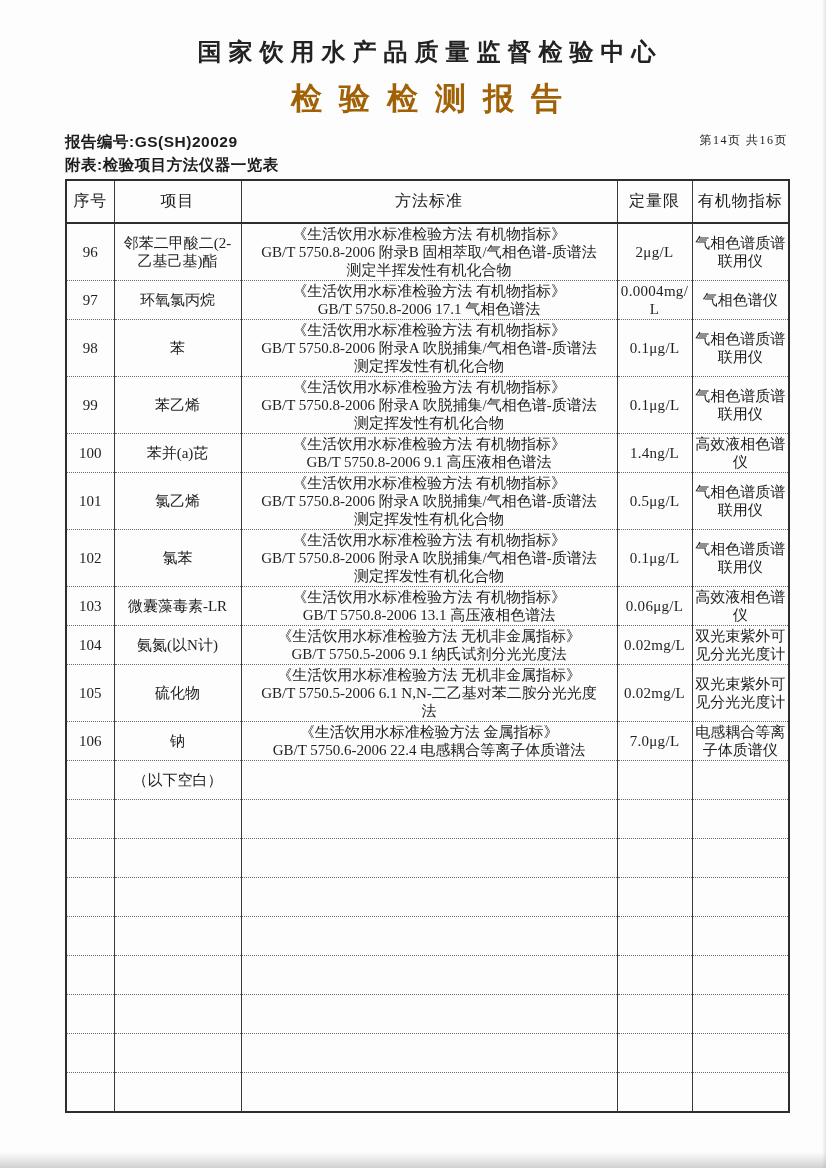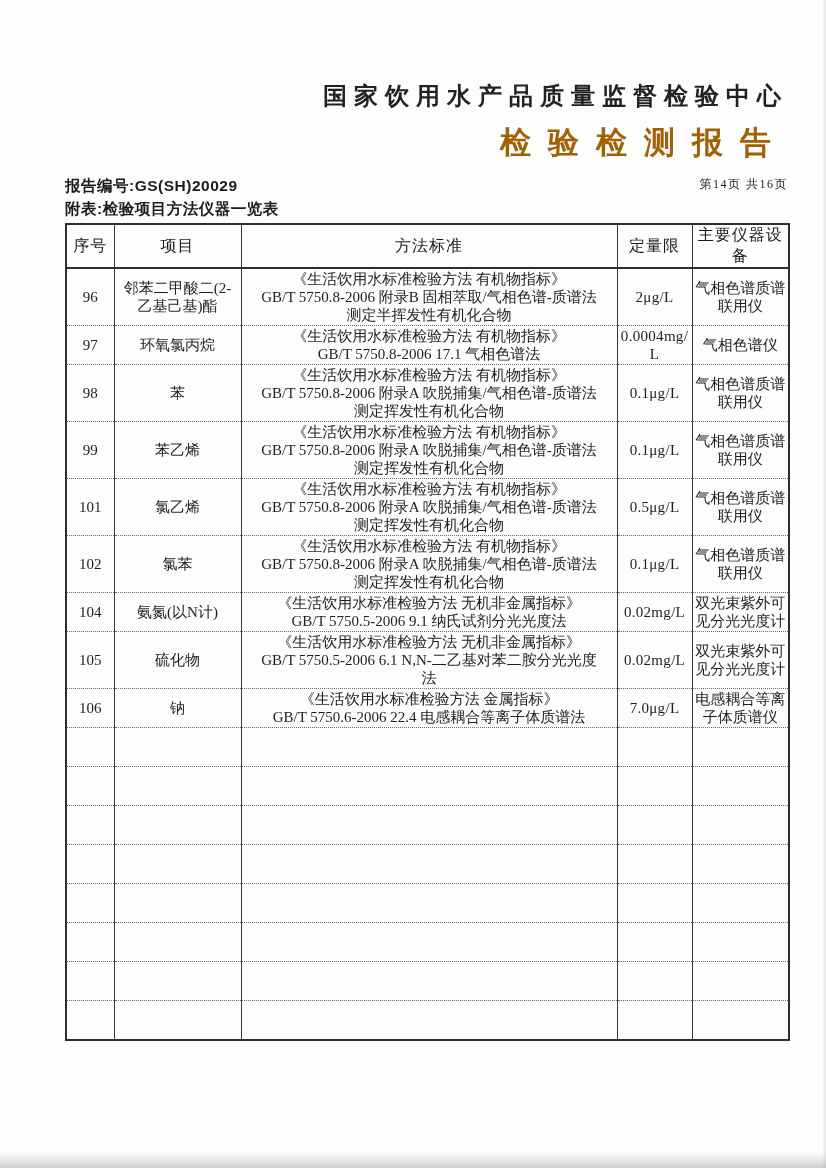--- a/index.html
+++ b/index.html
@@ -16,22 +16,22 @@
   .scan-bottom{
     position:absolute;left:0;bottom:0;width:100%;height:16px;
     background:linear-gradient(to bottom, rgba(190,190,190,0) 0%, rgba(185,185,185,.35) 55%, rgba(170,170,170,.55) 100%);
   }
   .scan-right{
     position:absolute;top:0;right:0;width:4px;height:100%;
     background:linear-gradient(to left, rgba(180,180,180,.35), rgba(180,180,180,0));
   }
   .header-block{
     margin-left:65px;width:723px;
-    padding-top:80px;
-    text-align:right;
+    padding-top:36px;
+    text-align:center;
   }
   .org-title{
     font-size:24px;
     font-weight:600;
     letter-spacing:7px;
     text-indent:7px;
     color:#222;
   }
   .report-title{
     margin-top:10px;
@@ -134,21 +134,21 @@
         <col class="c-method">
         <col class="c-limit">
         <col class="c-instr">
     </colgroup>
     <thead>
       <tr>
         <th>序号</th>
         <th>项目</th>
         <th>方法标准</th>
         <th>定量限</th>
-        <th>主要仪器设备</th>
+        <th>有机物指标</th>
       </tr>
     </thead>
     <tbody>
         <tr>
           <td class="cell-no">96</td>
           <td class="cell-item">邻苯二甲酸二(2-乙基己基)酯</td>
           <td class="cell-method">
             <div class="mline">《生活饮用水标准检验方法 有机物指标》</div>
             <div class="mline">GB/T 5750.8-2006 附录B 固相萃取/气相色谱-质谱法</div>
             <div class="mline">测定半挥发性有机化合物</div>
@@ -182,40 +182,60 @@
           <td class="cell-item">苯乙烯</td>
           <td class="cell-method">
             <div class="mline">《生活饮用水标准检验方法 有机物指标》</div>
             <div class="mline">GB/T 5750.8-2006 附录A 吹脱捕集/气相色谱-质谱法</div>
             <div class="mline">测定挥发性有机化合物</div>
           </td>
           <td class="cell-limit">0.1μg/L</td>
           <td class="cell-instr">气相色谱质谱联用仪</td>
         </tr>
         <tr>
+          <td class="cell-no">100</td>
+          <td class="cell-item">苯并(a)芘</td>
+          <td class="cell-method">
+            <div class="mline">《生活饮用水标准检验方法 有机物指标》</div>
+            <div class="mline">GB/T 5750.8-2006 9.1 高压液相色谱法</div>
+          </td>
+          <td class="cell-limit">1.4ng/L</td>
+          <td class="cell-instr">高效液相色谱仪</td>
+        </tr>
+        <tr>
           <td class="cell-no">101</td>
           <td class="cell-item">氯乙烯</td>
           <td class="cell-method">
             <div class="mline">《生活饮用水标准检验方法 有机物指标》</div>
             <div class="mline">GB/T 5750.8-2006 附录A 吹脱捕集/气相色谱-质谱法</div>
             <div class="mline">测定挥发性有机化合物</div>
           </td>
           <td class="cell-limit">0.5μg/L</td>
           <td class="cell-instr">气相色谱质谱联用仪</td>
         </tr>
         <tr>
           <td class="cell-no">102</td>
           <td class="cell-item">氯苯</td>
           <td class="cell-method">
             <div class="mline">《生活饮用水标准检验方法 有机物指标》</div>
             <div class="mline">GB/T 5750.8-2006 附录A 吹脱捕集/气相色谱-质谱法</div>
             <div class="mline">测定挥发性有机化合物</div>
           </td>
           <td class="cell-limit">0.1μg/L</td>
           <td class="cell-instr">气相色谱质谱联用仪</td>
+        </tr>
+        <tr>
+          <td class="cell-no">103</td>
+          <td class="cell-item">微囊藻毒素-LR</td>
+          <td class="cell-method">
+            <div class="mline">《生活饮用水标准检验方法 有机物指标》</div>
+            <div class="mline">GB/T 5750.8-2006 13.1 高压液相色谱法</div>
+          </td>
+          <td class="cell-limit">0.06μg/L</td>
+          <td class="cell-instr">高效液相色谱仪</td>
         </tr>
         <tr>
           <td class="cell-no">104</td>
           <td class="cell-item">氨氮(以N计)</td>
           <td class="cell-method">
             <div class="mline">《生活饮用水标准检验方法 无机非金属指标》</div>
             <div class="mline">GB/T 5750.5-2006 9.1 纳氏试剂分光光度法</div>
           </td>
           <td class="cell-limit">0.02mg/L</td>
           <td class="cell-instr">双光束紫外可见分光光度计</td>
@@ -236,20 +256,27 @@
           <td class="cell-item">钠</td>
           <td class="cell-method">
             <div class="mline">《生活饮用水标准检验方法 金属指标》</div>
             <div class="mline">GB/T 5750.6-2006 22.4 电感耦合等离子体质谱法</div>
           </td>
           <td class="cell-limit">7.0μg/L</td>
           <td class="cell-instr">电感耦合等离子体质谱仪</td>
         </tr>
         <tr>
           <td class="cell-no"></td>
+          <td class="cell-item">（以下空白）</td>
+          <td class="cell-method"></td>
+          <td class="cell-limit"></td>
+          <td class="cell-instr"></td>
+        </tr>
+        <tr>
+          <td class="cell-no"></td>
           <td class="cell-item"></td>
           <td class="cell-method"></td>
           <td class="cell-limit"></td>
           <td class="cell-instr"></td>
         </tr>
         <tr>
           <td class="cell-no"></td>
           <td class="cell-item"></td>
           <td class="cell-method"></td>
           <td class="cell-limit"></td>

